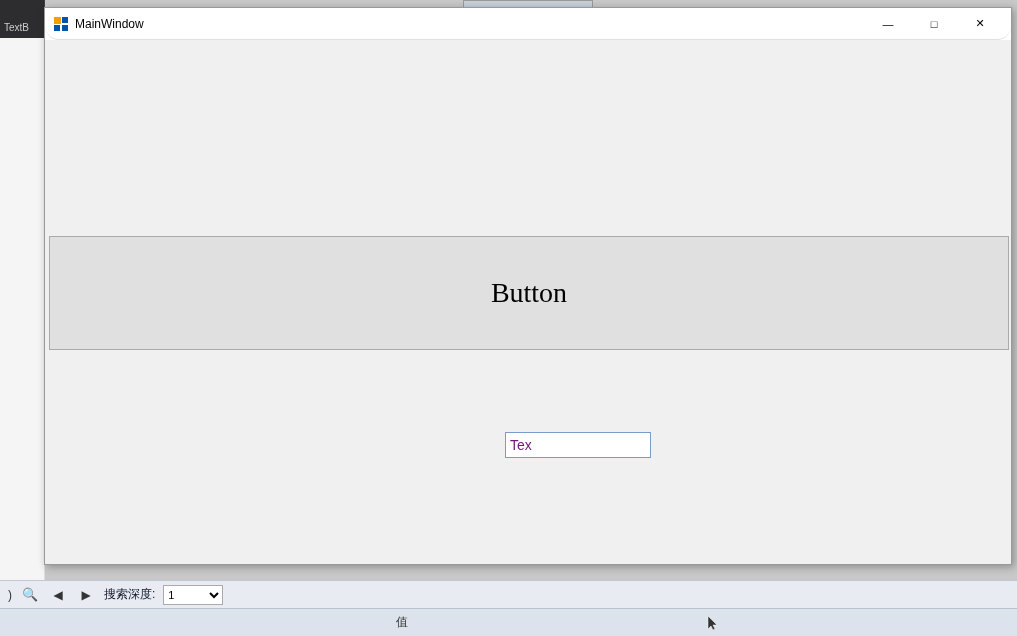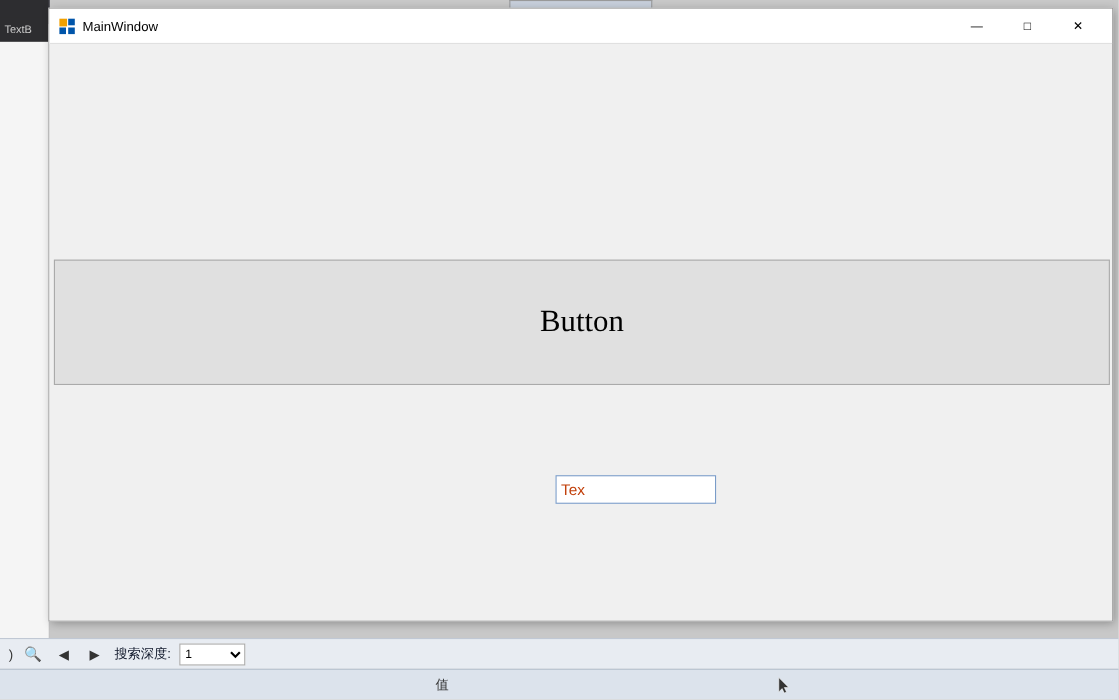--- a/index.html
+++ b/index.html
@@ -54,20 +54,21 @@
 
     
     .title-bar {
       height: 32px;
       background: #ffffff;
       border-bottom: 1px solid #e0e0e0;
       display: flex;
       align-items: center;
       padding: 0 8px;
       user-select: none;
+      border-radius: 14px;
     }
 
     .title-bar-icon {
       width: 16px;
       height: 16px;
       margin-right: 6px;
       display: flex;
       align-items: center;
       justify-content: center;
     }
@@ -135,21 +136,21 @@
       position: absolute;
       top: 392px;
       left: 460px;
       width: 146px;
       height: 26px;
       border: 1px solid #7a9cc8;
       background: #ffffff;
       padding: 2px 4px;
       font-size: 14px;
       font-family: Arial, sans-serif;
-      color: #c2410c;
+      color: #701a75;
       outline: none;
     }
 
     .bottom-toolbar-inner {
       position: absolute;
       bottom: 0;
       left: 0;
       width: 1017px;
       height: 28px;
       background: #dce3ec;

